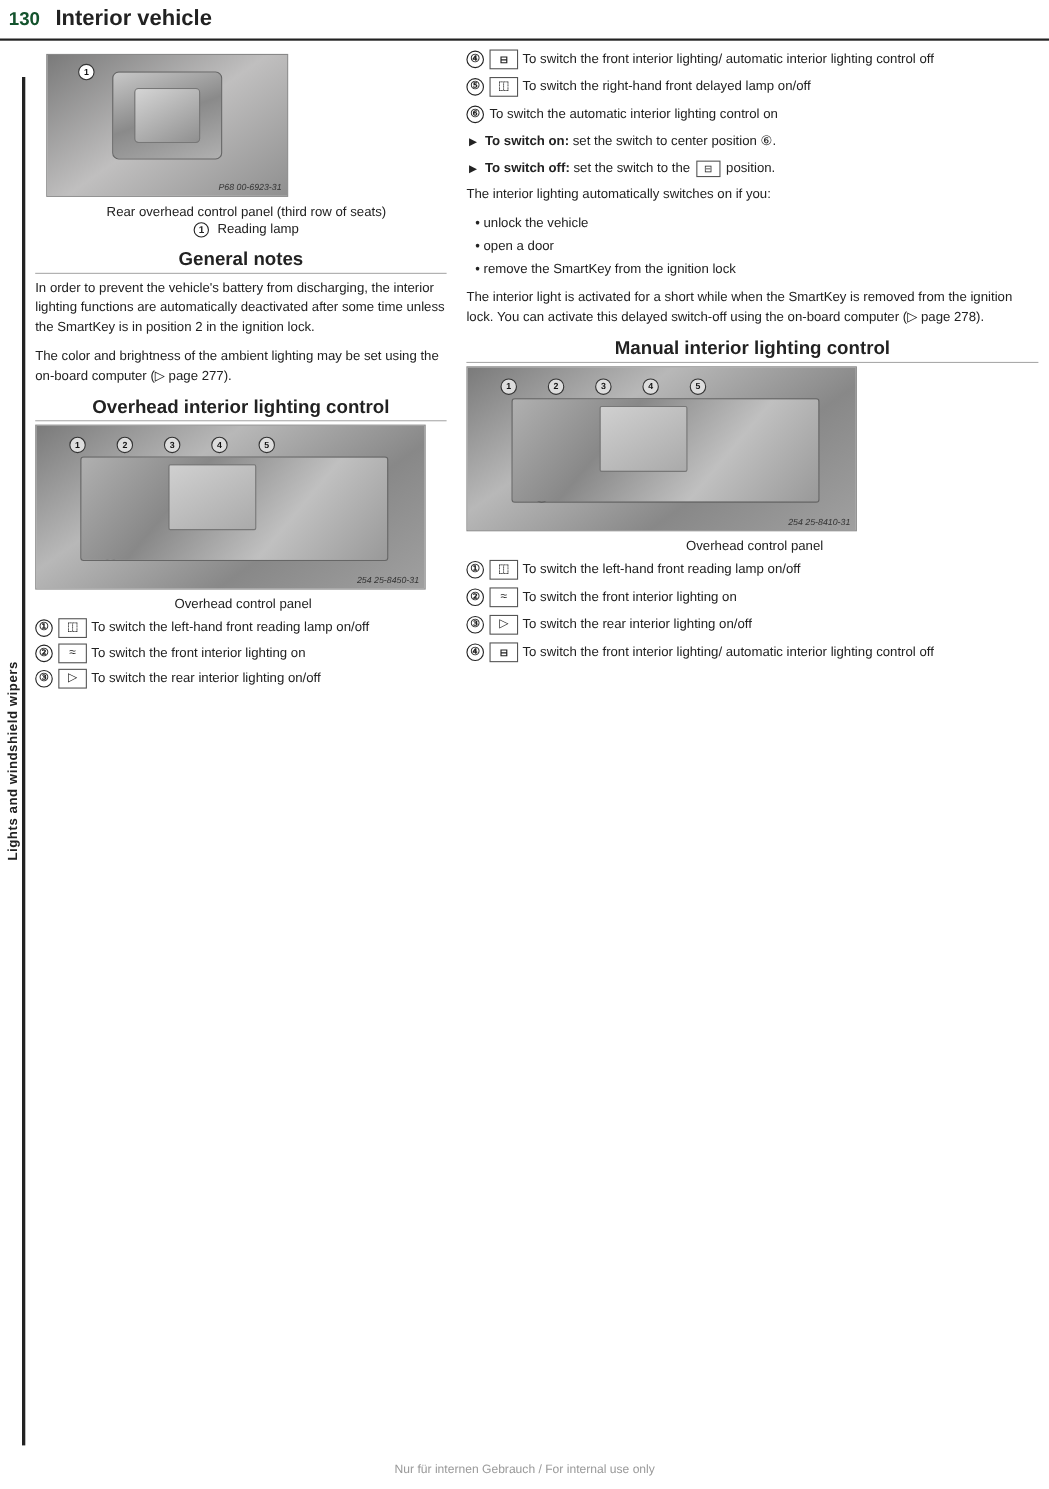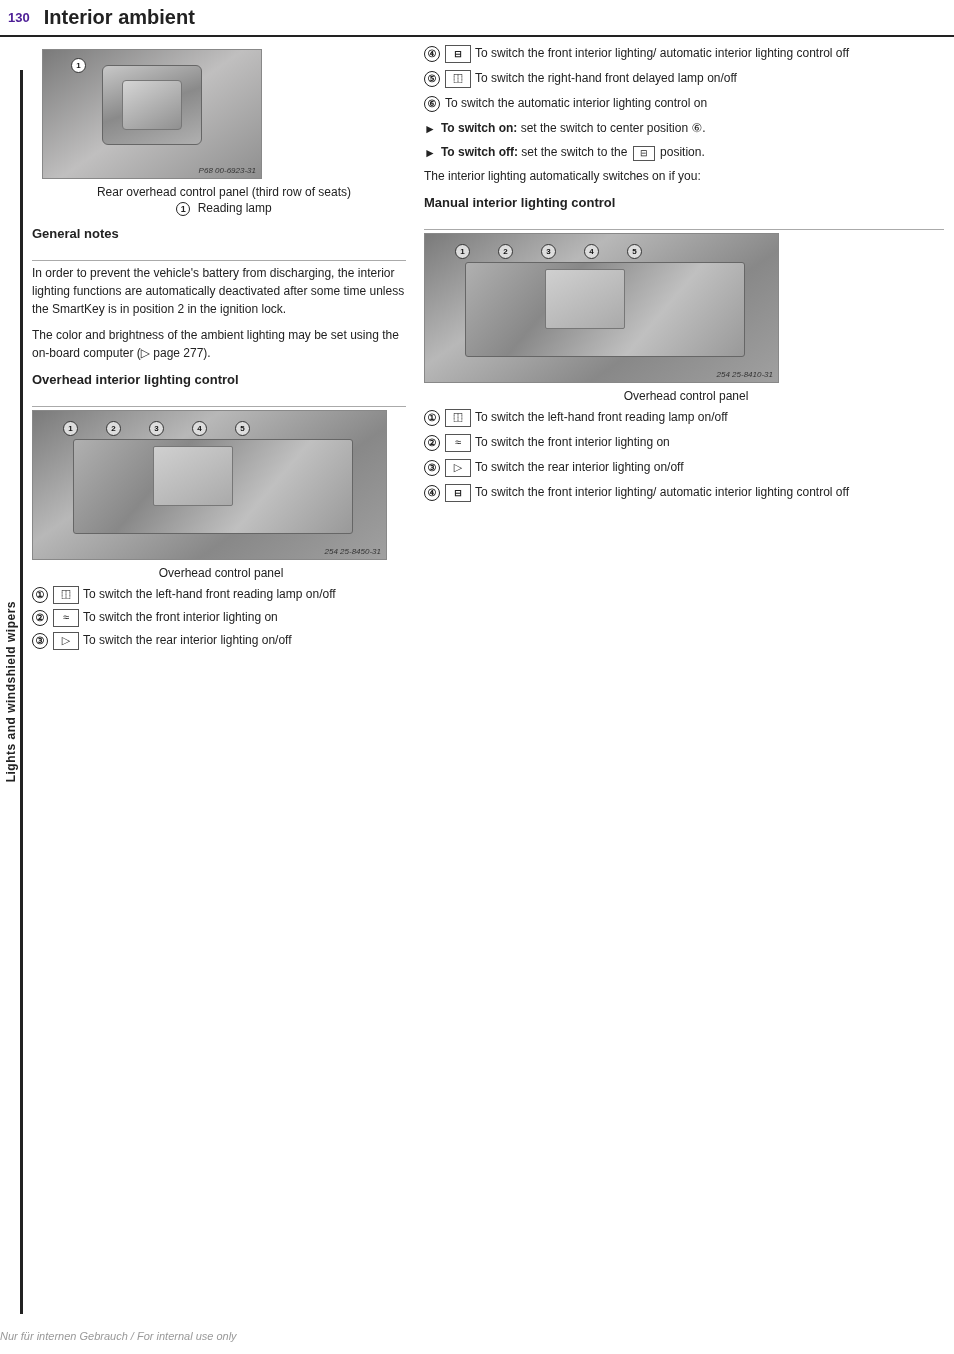--- a/index.html
+++ b/index.html
@@ -15,24 +15,24 @@
 
     
     .page-header {
       display: flex;
       align-items: center;
       border-bottom: 2px solid #222;
       padding: 6px 12px 6px 8px;
       background: #fff;
     }
     .page-number {
-      font-size: 13px;
+      font-size: 17px;
       font-weight: bold;
       margin-right: 14px;
-      color: #4c1d95;
+      color: #14532d;
     }
     .page-title {
       font-size: 20px;
       font-weight: bold;
       color: #222;
     }
 
     
     .sidebar-label {
       position: absolute;
@@ -94,25 +94,26 @@
       background: #e8e8e8;
       padding: 4px 10px;
       font-size: 13px;
       font-weight: bold;
       margin: 8px 0 4px 0;
       border: 1px solid #ccc;
     }
 
     
     .subsection-heading {
-      font-size: 13px;
+      font-size: 17px;
       font-weight: bold;
       margin: 10px 0 3px 0;
       border-bottom: 1px solid #aaa;
-      padding-bottom: 19px;
+      padding-bottom: 2px;
+      text-align: center;
     }
 
     .paragraph {
       font-size: 12px;
       line-height: 1.5;
       margin-bottom: 8px;
     }
 
     
     .list-item {
@@ -202,24 +203,23 @@
       flex-shrink: 0;
       margin-top: 1px;
     }
 
     
     .watermark {
       position: absolute;
       bottom: 12px;
       left: 0;
       right: 0;
-      text-align: left;
+      text-align: center;
       font-size: 11px;
       color: #999;
-      font-style: italic;
     }
 
     
     .overhead-img-top {
       width: 220px;
       height: 130px;
       position: relative;
       background: linear-gradient(145deg, #7a7a7a, #c0bfbf, #909090);
       border: 1px solid #888;
       margin: 4px auto 0 auto;
@@ -285,21 +285,21 @@
       align-items: center;
       justify-content: center;
       color: #111;
     }
   </style>
 </head>
 <body>
 
 <div class="page-header">
   <span class="page-number">130</span>
-  <span class="page-title">Interior ambient</span>
+  <span class="page-title">Interior vehicle</span>
 </div>
 
 <div class="sidebar-bar"></div>
 <div class="sidebar-label">
   <span class="sidebar-label-text">Lights and windshield wipers</span>
 </div>
 
 <div class="content">
 
   <div class="left-col">
@@ -387,21 +387,27 @@
       <span class="arrow-sym">►</span>
       <span><span class="bold-label">To switch on:</span> set the switch to center position ⑥.</span>
     </div>
     <div class="arrow-item">
       <span class="arrow-sym">►</span>
       <span><span class="bold-label">To switch off:</span> set the switch to the <span class="icon-box" style="display:inline-flex;width:22px;height:15px;font-size:9px;border:1.5px solid #555;align-items:center;justify-content:center;margin:0 2px;">⊟</span> position.</span>
     </div>
 
     <p class="paragraph">The interior lighting automatically switches on if you:</p>
 
-
+    <div class="bullet-list">
+      <div class="bullet-item">unlock the vehicle</div>
+      <div class="bullet-item">open a door</div>
+      <div class="bullet-item">remove the SmartKey from the ignition lock</div>
+    </div>
+
+    <p class="paragraph">The interior light is activated for a short while when the SmartKey is removed from the ignition lock. You can activate this delayed switch-off using the on-board computer (▷ page 278).</p>
 
     <div class="subsection-heading">Manual interior lighting control</div>
 
     <div class="overhead-right-img" style="margin-bottom:6px;">
 
       <div style="position:absolute;top:10px;left:30px;display:flex;gap:28px;">
         <div class="num-badge" style="position:relative;background:#ddd;">1</div>
         <div class="num-badge" style="position:relative;background:#ddd;">2</div>
         <div class="num-badge" style="position:relative;background:#ddd;">3</div>
         <div class="num-badge" style="position:relative;background:#ddd;">4</div>

